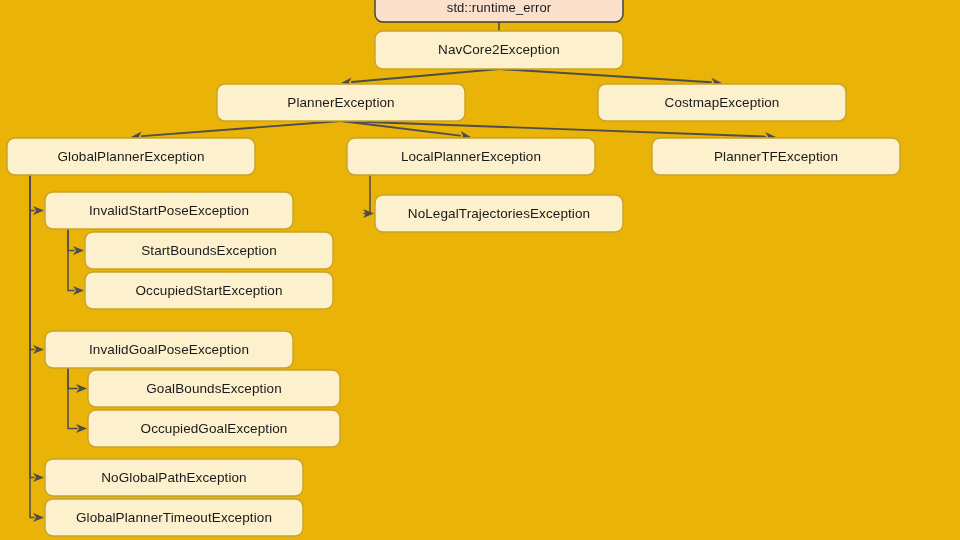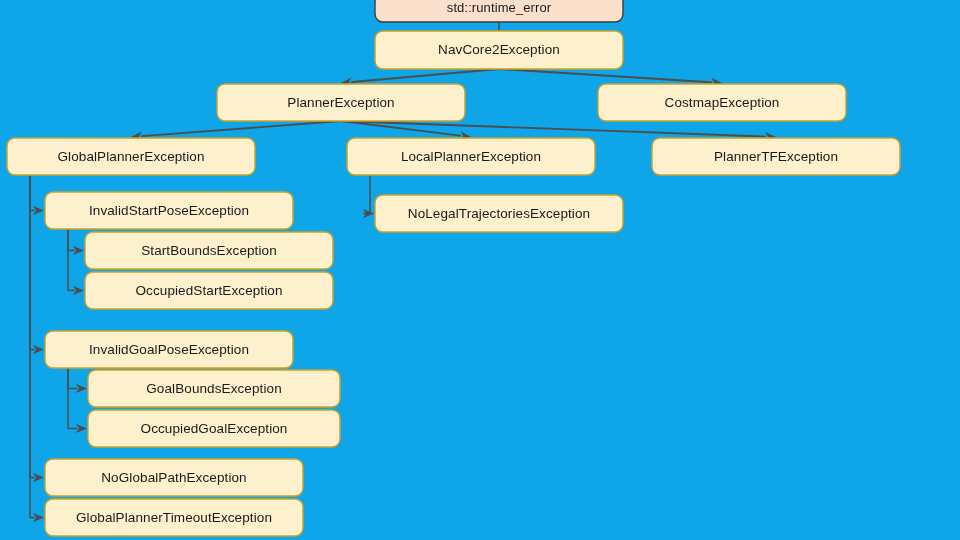--- a/index.html
+++ b/index.html
@@ -5,21 +5,21 @@
   html, body {
     margin: 0;
     padding: 0;
     background: #ffffff;
   }
   #diagram-root {
     position: relative;
     width: 960px;
     height: 540px;
     overflow: hidden;
-    background: #0ea5e9;
+    background: #eab308;
     font-family: "Liberation Sans", sans-serif;
   }
   svg#diagram-canvas {
     position: absolute;
     top: 0;
     left: 0;
     width: 960px;
     height: 540px;
     display: block;
   }

